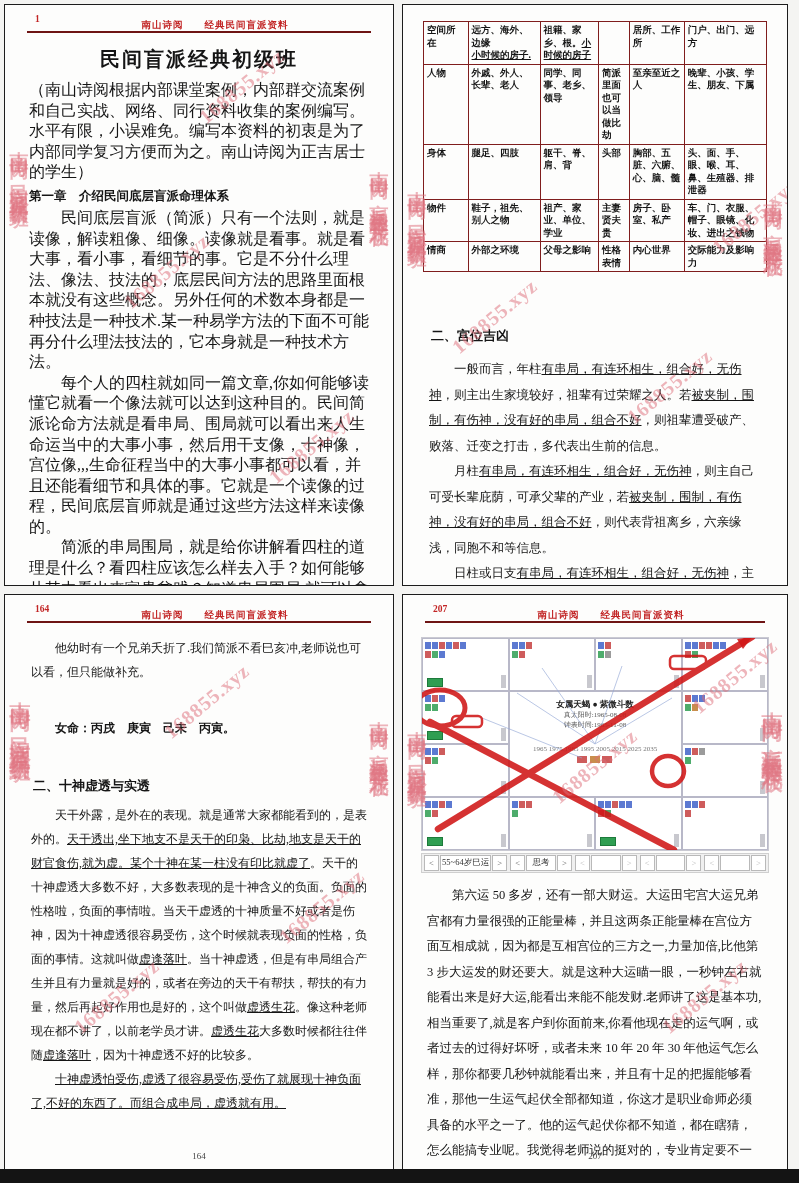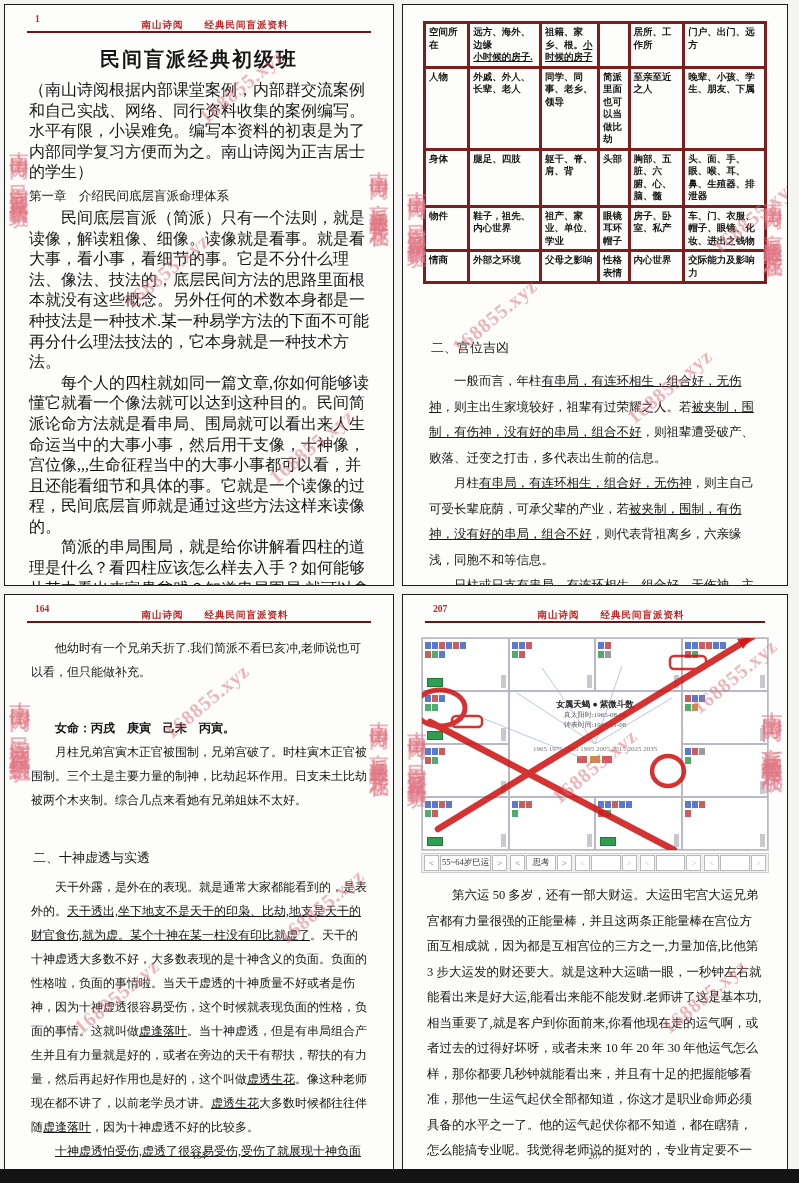--- a/index.html
+++ b/index.html
@@ -7,39 +7,39 @@
           font-family:"Liberation Serif","DejaVu Serif",serif;color:#151515;}
   .page{position:absolute;background:#fdfdfc;border:1.5px solid #1c1c1c;overflow:hidden;}
   
   .hdr{position:relative;text-align:center;padding-top:9px;height:14px;}
   .hdr .hc{color:#c22525;font-weight:bold;font-size:9.5px;letter-spacing:1px;padding-left:32px;}
   .hdr .hn{position:absolute;left:30px;top:9px;color:#c22525;font-weight:bold;font-size:9.5px;}
   .rule{height:0;border-top:2.5px solid #6e1414;margin:3px 22px 0 22px;}
   
   .para{margin:0;padding:0 24px;font-size:16px;line-height:20.6px;text-indent:2em;font-weight:500;}
   .noind{text-indent:0;}
-  .ph{font-weight:normal;font-size:12.5px;padding:0 24px;line-height:23px;margin:2px 0 0 0;}
+  .ph{font-weight:bold;font-size:12.5px;padding:0 24px;line-height:23px;margin:2px 0 0 0;}
   .lh24{line-height:24px;font-size:12px;padding:0 26px;}
   .lh25{line-height:25.5px;font-size:12.5px;padding:0 26px;}
   .pfoot{position:absolute;bottom:8px;left:0;right:0;text-align:center;font-size:9px;color:#444;}
   .p1-title{margin-top:13px;text-align:center;font-size:20px;font-weight:bold;letter-spacing:2px;}
   .p1-sub{margin-top:8px;text-align:center;font-size:13px;font-weight:bold;}
   
   .wmv{position:absolute;writing-mode:vertical-rl;text-orientation:upright;
        color:rgba(224,118,132,.55);font-weight:bold;font-size:19px;letter-spacing:3px;
        pointer-events:none;white-space:nowrap;z-index:6;}
   .wmv.left{left:1px;top:130px;}
   .wmv.right{right:1px;top:150px;}
   .wmd{position:absolute;transform:rotate(-40deg);color:rgba(222,108,120,.5);
        font-weight:bold;font-size:20px;letter-spacing:1px;white-space:nowrap;
        pointer-events:none;z-index:6;}
   
   table.corr{border-collapse:collapse;margin:16px 20px 0 20px;width:344px;
              font-size:9.5px;line-height:12.5px;table-layout:fixed;}
-  table.corr td{border:3px solid #7f1d1d;padding:2px 3px;vertical-align:top;font-weight:600;}
+  table.corr td{border:1px solid #7f1d1d;padding:2px 3px;vertical-align:top;font-weight:600;}
   table.corr td.rl{font-weight:bold;}
   
   .chartbox{position:relative;margin:14px 18px 0 18px;width:346px;height:212px;
             background:#fff;border:1px solid #c9c9d2;}
   .cgrid{position:absolute;inset:0;display:grid;grid-template-columns:repeat(4,1fr);
          grid-template-rows:repeat(4,1fr);}
   .palace{border:0.5px solid #b8b8c8;position:relative;padding:2px;overflow:hidden;}
   .center{grid-column:2/4;grid-row:2/4;border:0.5px solid #b8b8c8;text-align:center;
           padding-top:7px;font-size:7px;color:#555;line-height:10px;overflow:hidden;}
   .ctitle{font-size:8.5px;font-weight:bold;color:#222;line-height:11px;}
@@ -122,23 +122,23 @@
           <tr>
             <td class="rl">身体</td>
             <td>腿足、四肢</td>
             <td>躯干、脊、肩、背</td>
             <td>头部</td>
             <td>胸部、五脏、六腑、心、脑、髓</td>
             <td>头、面、手、眼、喉、耳、鼻、生殖器、排泄器</td>
           </tr>
           <tr>
             <td class="rl">物件</td>
-            <td>鞋子，祖先、内心世界</td>
+            <td>鞋子，祖先、别人之物</td>
             <td>祖产、家业、单位、学业</td>
-            <td>眼镜耳环帽子</td>
+            <td>主妻贤夫贵</td>
             <td>房子、卧室、私产</td>
             <td>车、门、衣服、帽子、眼镜、化妆、进出之钱物</td>
           </tr>
           <tr>
             <td class="rl">情商</td>
             <td>外部之环境</td>
             <td>父母之影响</td>
             <td>性格表情</td>
             <td>内心世界</td>
             <td>交际能力及影响力</td>
@@ -157,21 +157,20 @@
     <div class="wmd" style="left:150px;top:95px;">168855.xyz</div>
     <div class="wmd" style="left:60px;top:390px;">168855.xyz</div>
     <div class="wmd" style="left:265px;top:300px;">168855.xyz</div>
     <div class="hdr">
       <span class="hn">164</span>
       <span class="hc">南山诗阅　　经典民间盲派资料</span>
     </div>
     <div class="rule"></div>
     <p class="para lh24" style="margin-top:13px;">他幼时有一个兄弟夭折了.我们简派不看巳亥冲,老师说也可以看，但只能做补充。</p>
     <p class="para lh24" style="margin-top:32px;"><span class="bseg">女命：丙戌　庚寅　己未　丙寅。</span></p>
-    <p class="para lh24">月柱兄弟宫寅木正官被围制，兄弟宫破了。时柱寅木正官被围制。三个土是主要力量的制神，比劫起坏作用。日支未土比劫被两个木夹制。综合几点来看她有兄弟姐妹不太好。</p>
     <p class="ph" style="margin-top:34px;font-size:13px;padding:0 28px;">二、十神虚透与实透</p>
     <p class="para lh24" style="margin-top:6px;"><span>天干外露，是外在的表现。就是通常大家都能看到的，是表外的。</span><span class="useg">天干透出,坐下地支不是天干的印枭、比劫,地支是天干的财官食伤,就为虚。某个十神在某一柱没有印比就虚了</span><span>。天干的十神虚透大多数不好，大多数表现的是十神含义的负面。负面的性格啦，负面的事情啦。当天干虚透的十神质量不好或者是伤神，因为十神虚透很容易受伤，这个时候就表现负面的性格，负面的事情。这就叫做</span><span class="useg">虚逢落叶</span><span>。当十神虚透，但是有串局组合产生并且有力量就是好的，或者在旁边的天干有帮扶，帮扶的有力量，然后再起好作用也是好的，这个叫做</span><span class="useg">虚透生花</span><span>。像这种老师现在都不讲了，以前老学员才讲。</span><span class="useg">虚透生花</span><span>大多数时候都往往伴随</span><span class="useg">虚逢落叶</span><span>，因为十神虚透不好的比较多。</span></p>
     <p class="para lh24"><span class="useg">十神虚透怕受伤,虚透了很容易受伤,受伤了就展现十神负面了,不好的东西了。而组合成串局，虚透就有用。</span></p>
     <div class="pfoot">164</div>
   </div>
 
   <div class="page" style="left:402px;top:594px;width:384px;height:574px;">
     <div class="wmv left" style="top:120px;">南山诗阅　民间盲派经典初级班</div>
     <div class="wmv right" style="top:100px;font-size:21px;">南山诗阅　盲派初级教程天花板</div>
     <div class="wmd" style="left:280px;top:70px;">168855.xyz</div>

